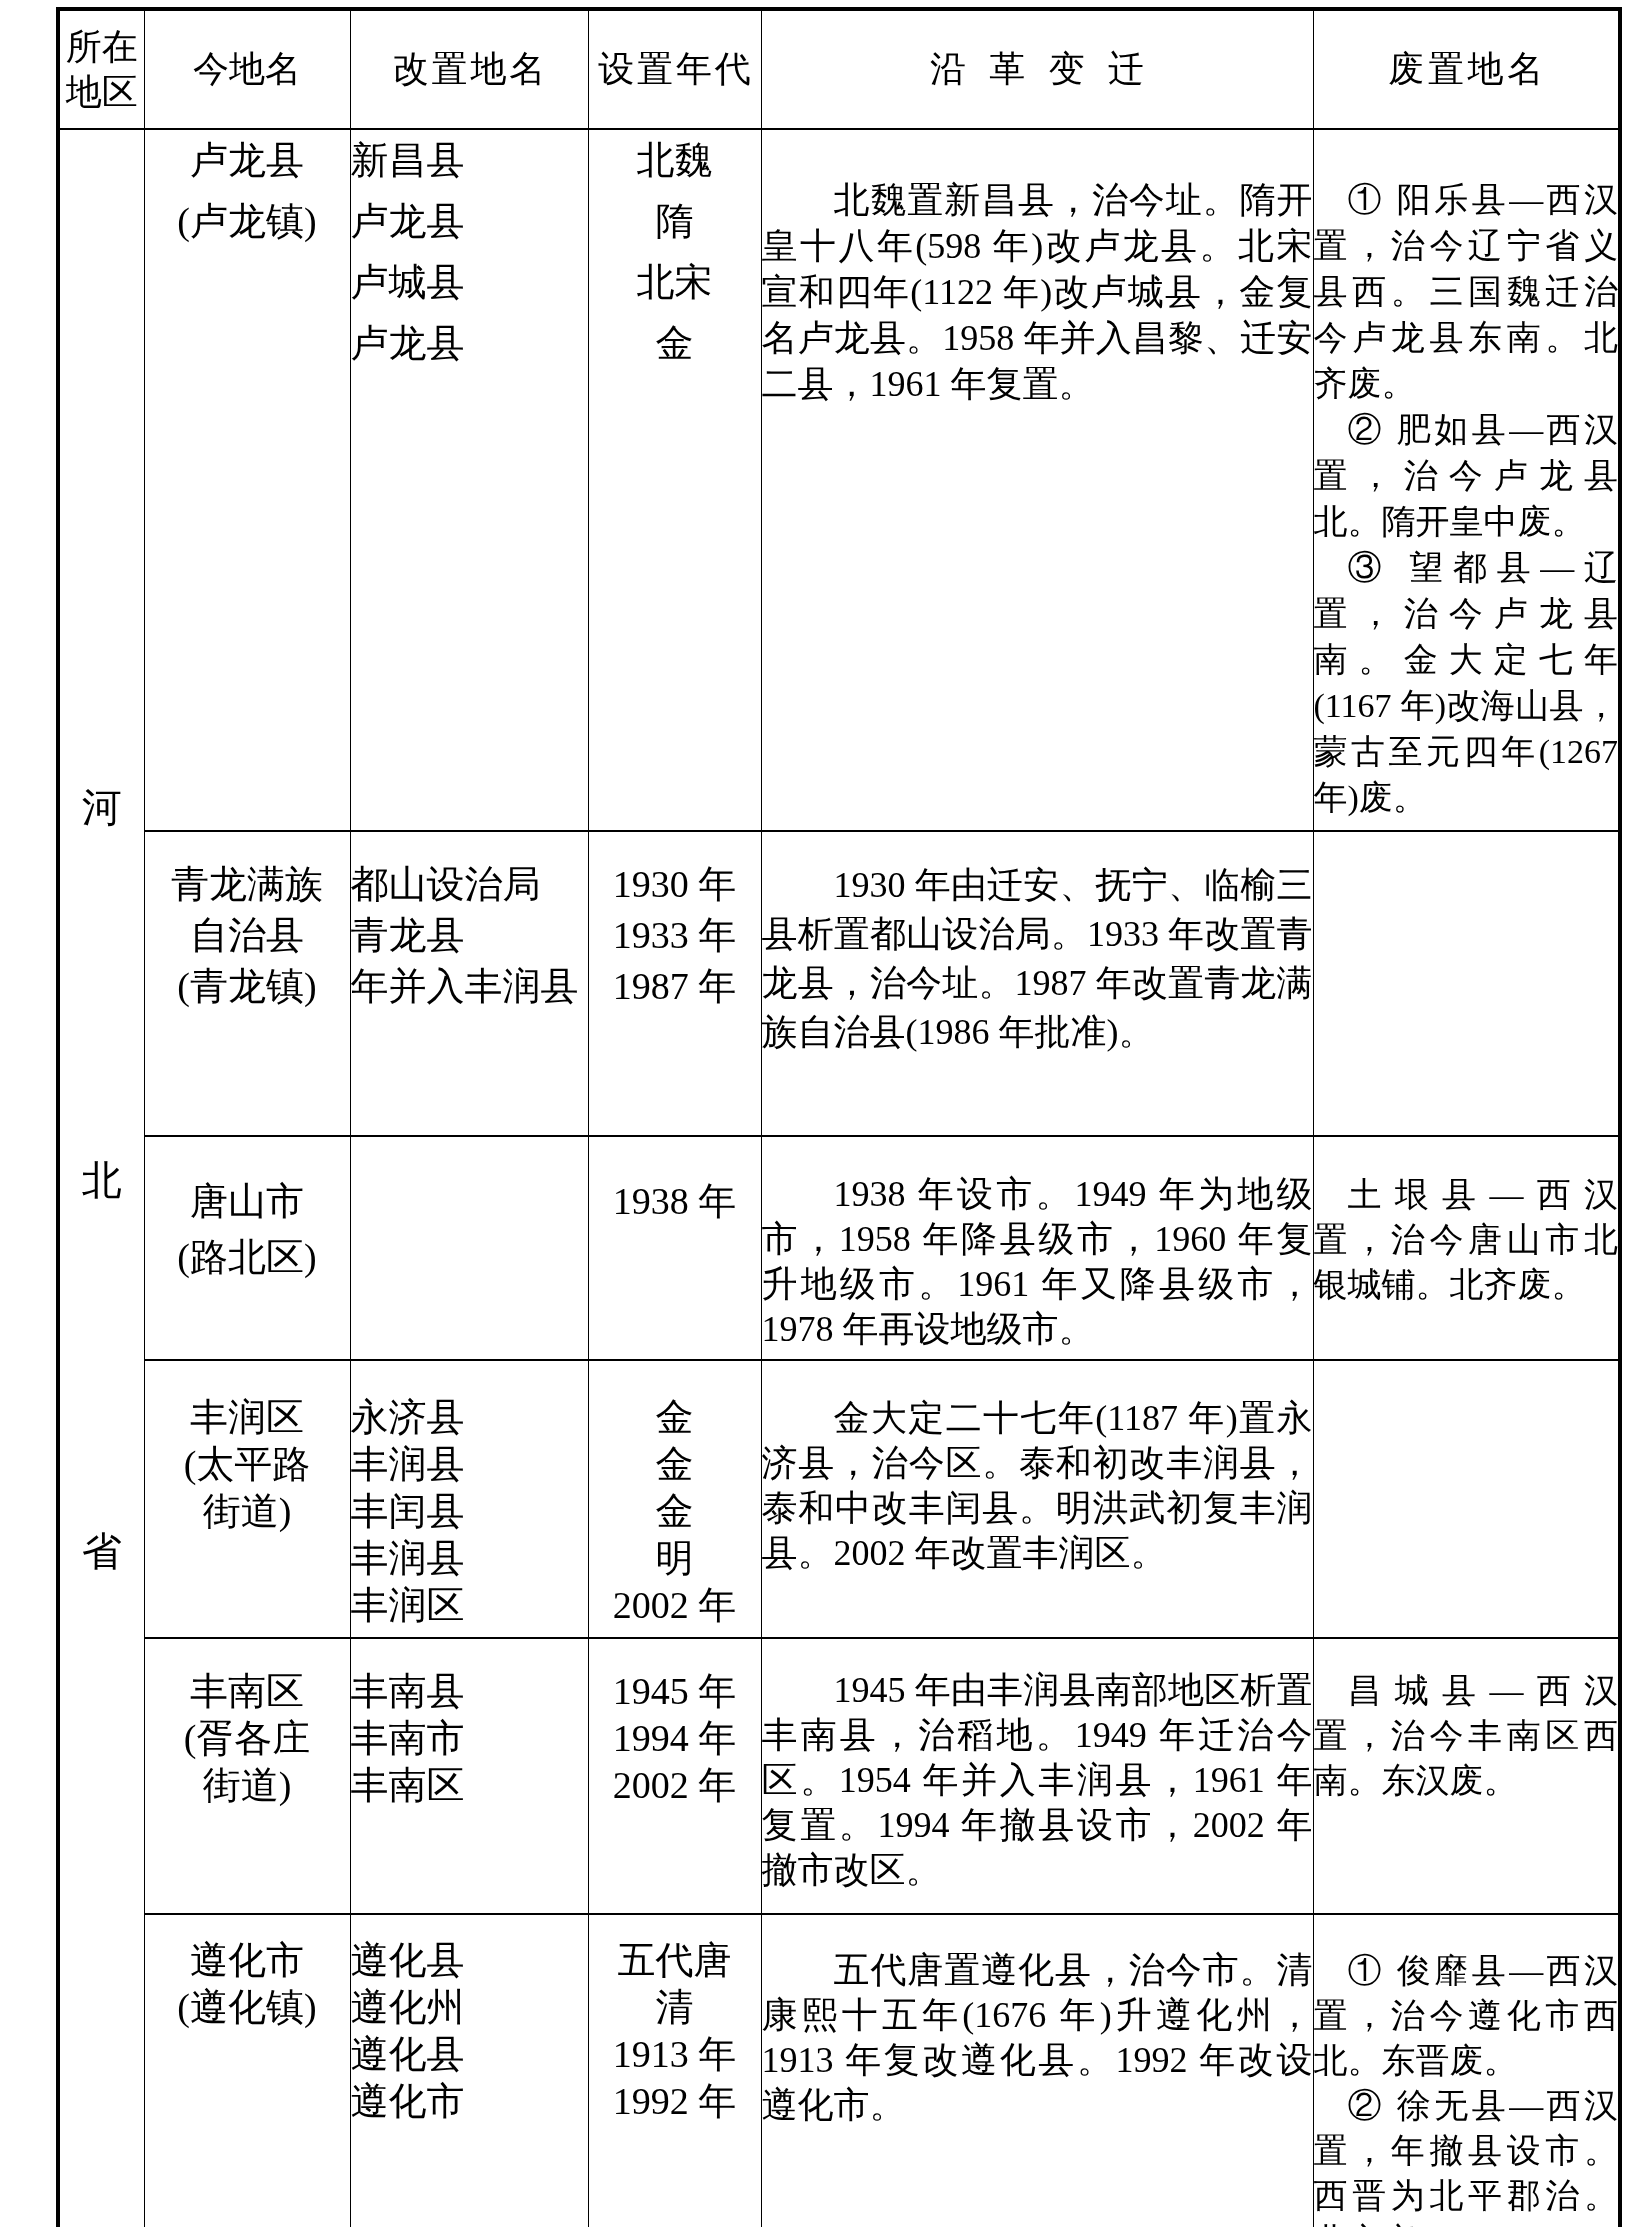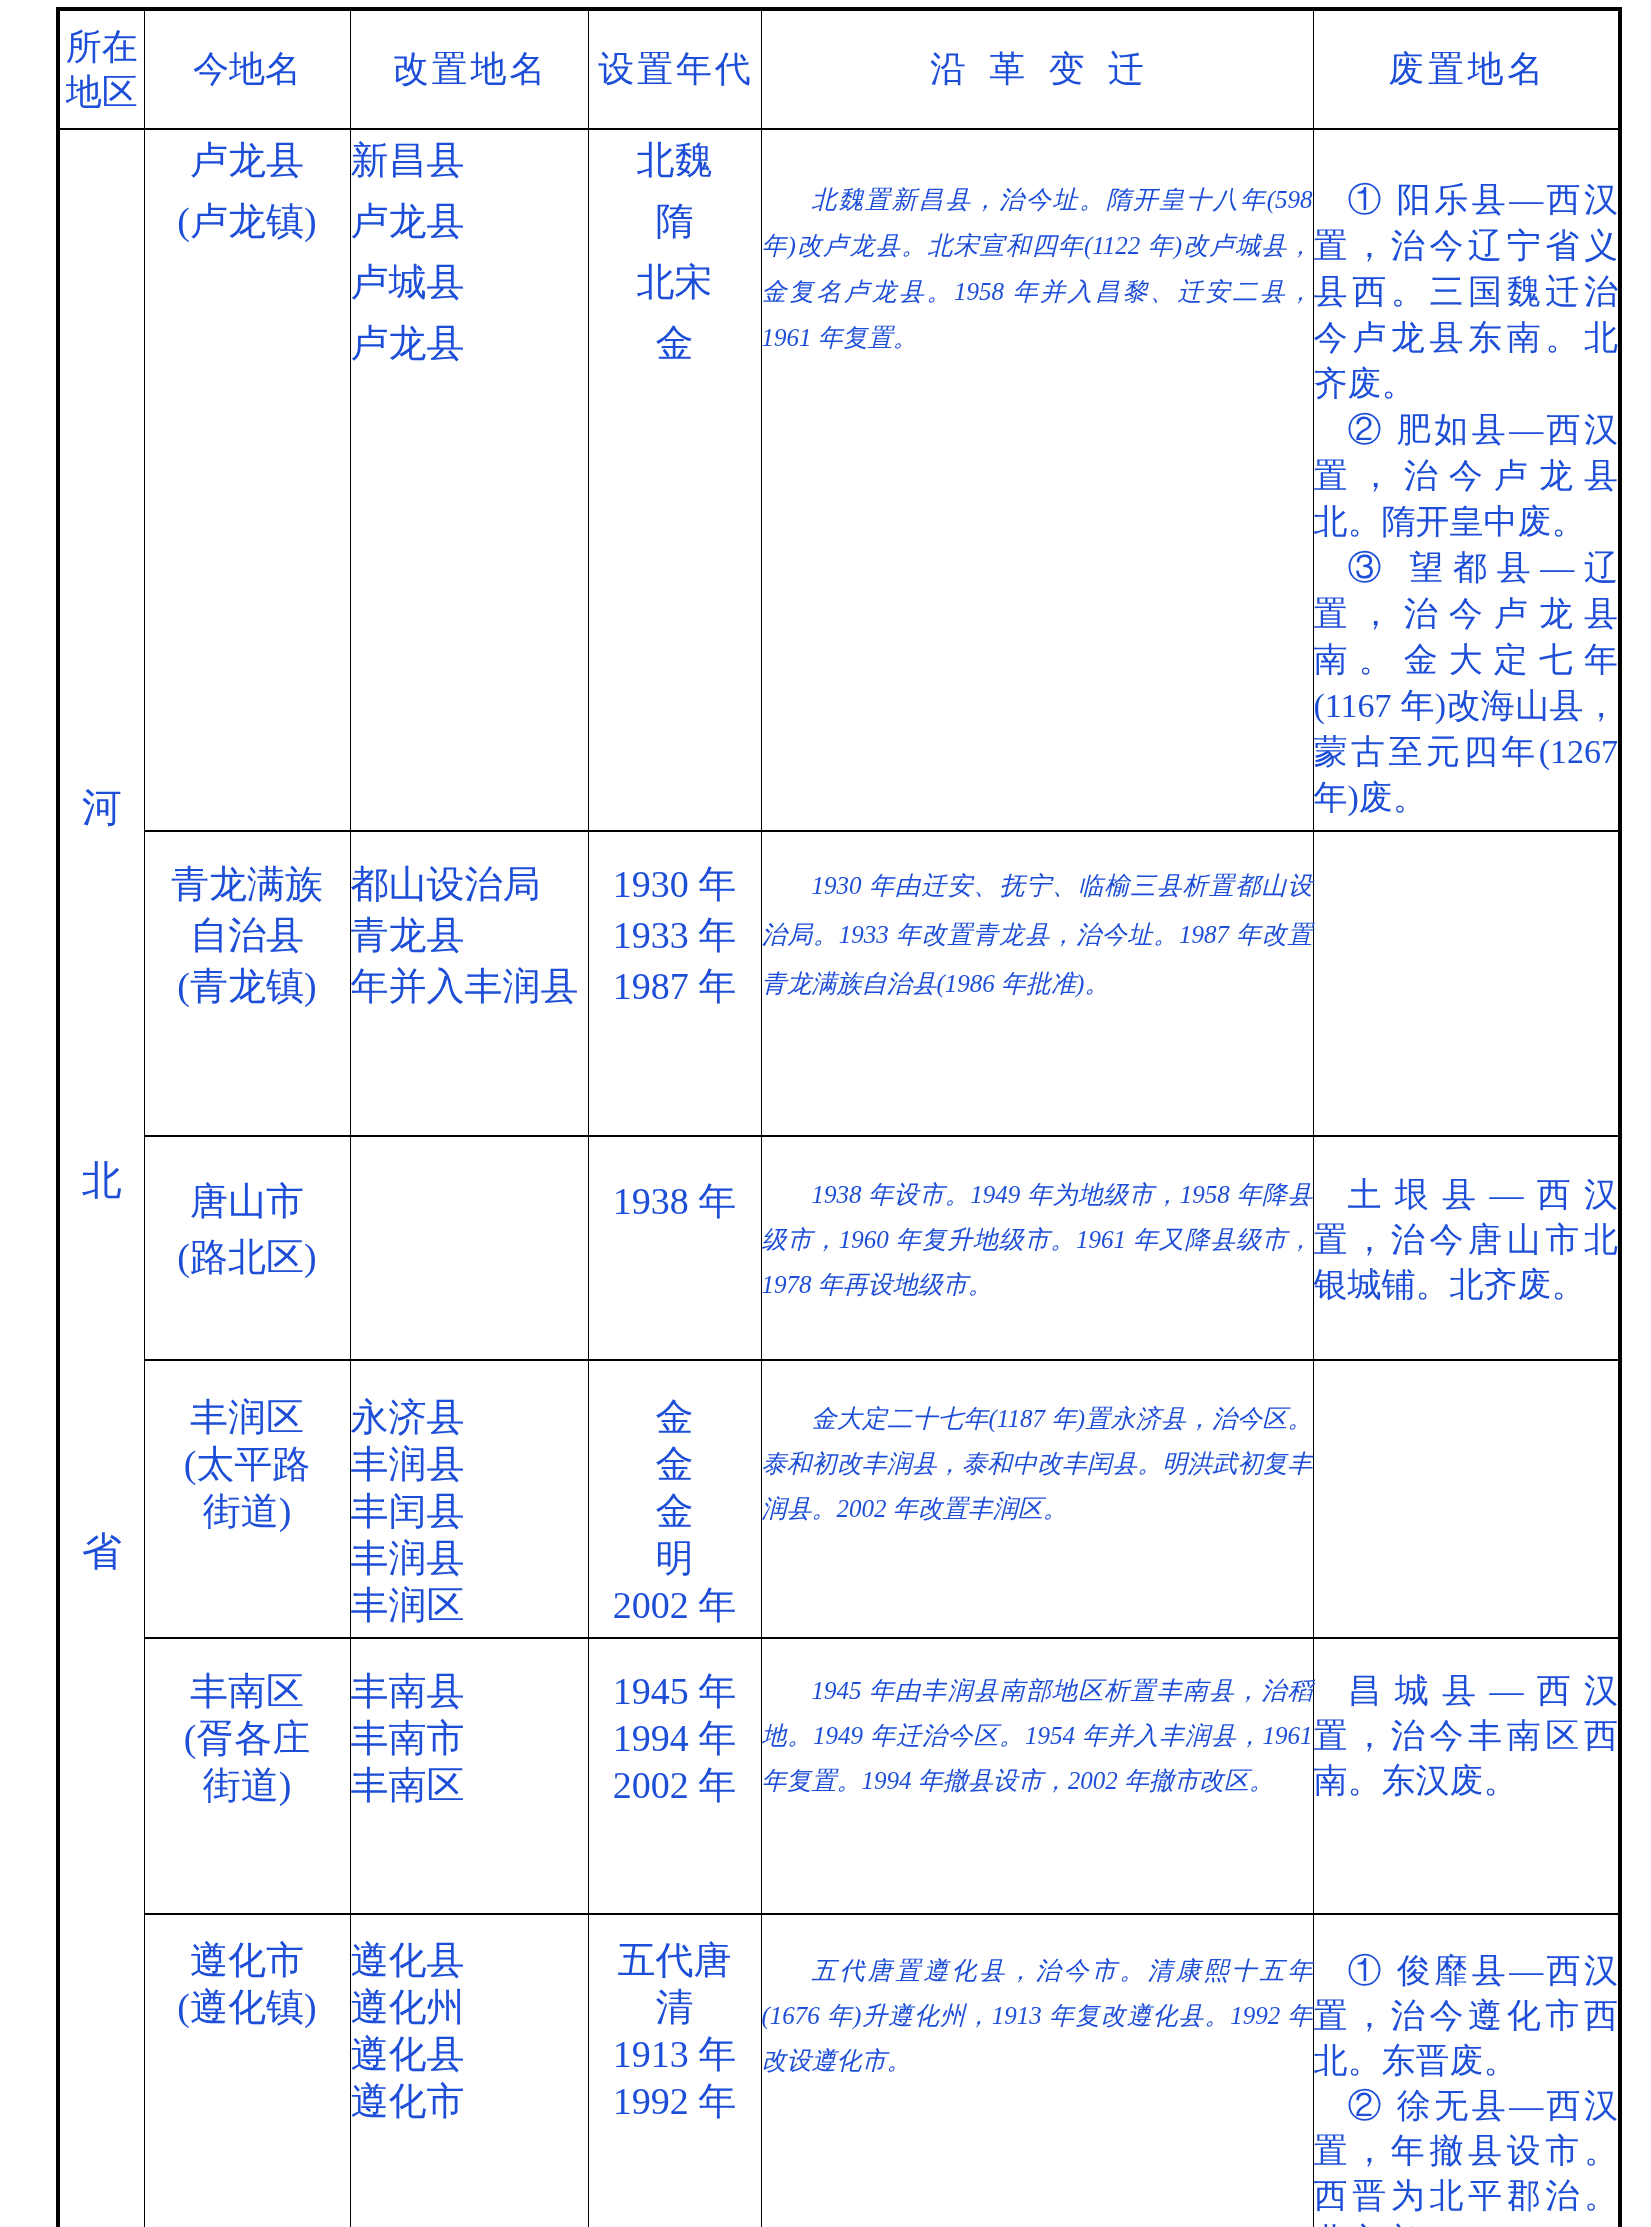--- a/index.html
+++ b/index.html
@@ -1,18 +1,18 @@
 <!DOCTYPE html>
 <html style="font-size:14.5px"><head>
 <meta charset="utf-8">
 <style>
   html,body { margin:0; padding:0; background:#e8e8e8; }
   .page {
     position:relative; width:1652px; height:2227px; background:#ffffff;
-    font-family:"Liberation Serif", sans-serif; color:#1d4ed8; overflow:hidden;
+    font-family:"Liberation Serif", sans-serif; color:#000000; overflow:hidden;
   }
   table.geo {
     position:absolute; left:56px; top:7.3px; width:1563px;
     border-collapse:collapse; table-layout:fixed;
     border:4.5px solid #000;
   }
   .geo th, .geo td {
     border:1.8px solid #000; border-top-width:2.7px; border-bottom-width:2.7px;
     padding:0; vertical-align:top; box-sizing:border-box;
   }
@@ -29,21 +29,21 @@
   td.cell-region { position:relative; }
   .region-char {
     position:absolute; left:0; width:100%; text-align:center;
     font-size:40px; line-height:44px;
   }
   
   .cell-cur { text-align:center; font-size:38px; }
   .cell-chg { text-align:left; padding-left:31px; padding-right:5.5px; font-size:38px; }
   .chg-line { padding-left:1em; text-indent:-1em; }
   .cell-era { text-align:center; padding-left:25.5px; font-size:38px; }
-  .cell-evo { text-align:justify; padding-left:25.5px; padding-right:27px; font-size:25px;font-style:italic; }
+  .cell-evo { text-align:justify; padding-left:25.5px; padding-right:27px; font-size:36px; }
   .cell-evo p { margin:0; text-indent:2em; }
   .cell-aba { text-align:justify; padding-left:16.4px; padding-right:16.4px; font-size:34px; }
   .cell-aba p { margin:0; text-indent:1em; }
   
   tr.r1 { height:702px; } tr.r2 { height:305px; } tr.r3 { height:224px; }
   tr.r4 { height:278px; } tr.r5 { height:276px; } tr.r6 { height:369px; }
   tr.r1 .cell-cur, tr.r1 .cell-chg, tr.r1 .cell-era { line-height:61px; }
   tr.r1 .cell-evo, tr.r1 .cell-aba { padding-top:47px; line-height:46px; }
   tr.r2 .cell-cur, tr.r2 .cell-chg, tr.r2 .cell-era { padding-top:27px; line-height:51px; }
   tr.r2 .cell-evo, tr.r2 .cell-aba { padding-top:29px; line-height:49px; }

